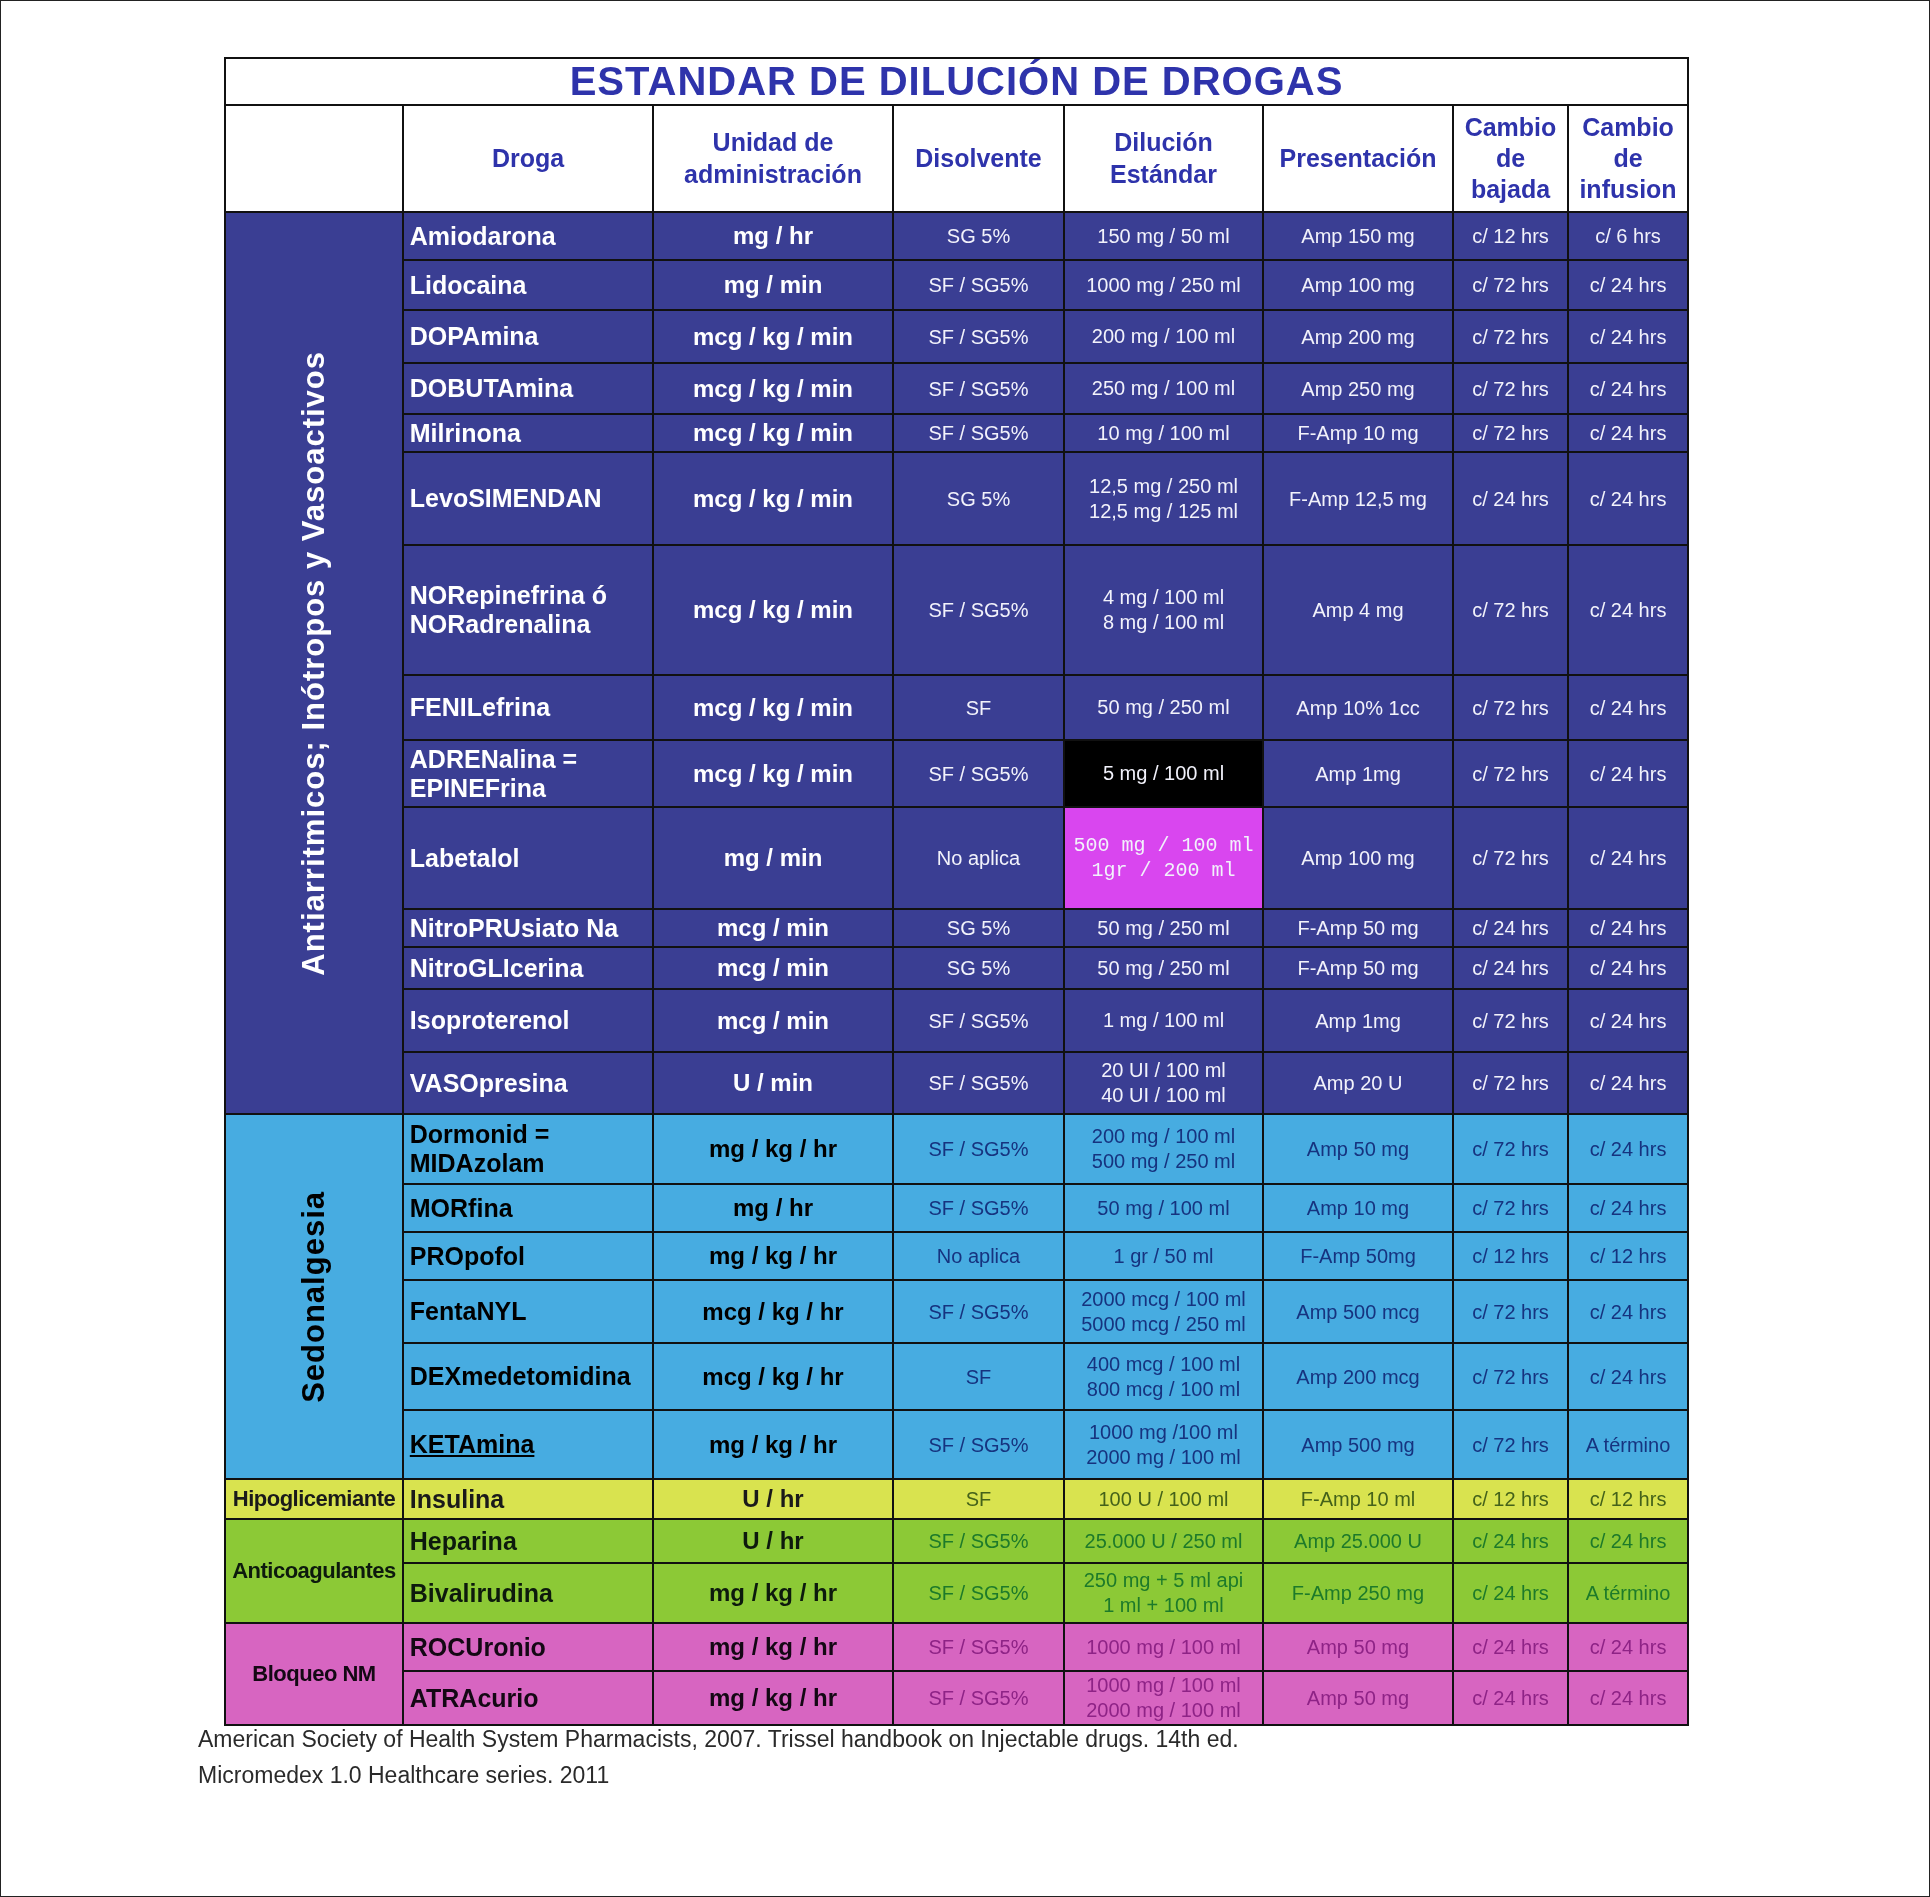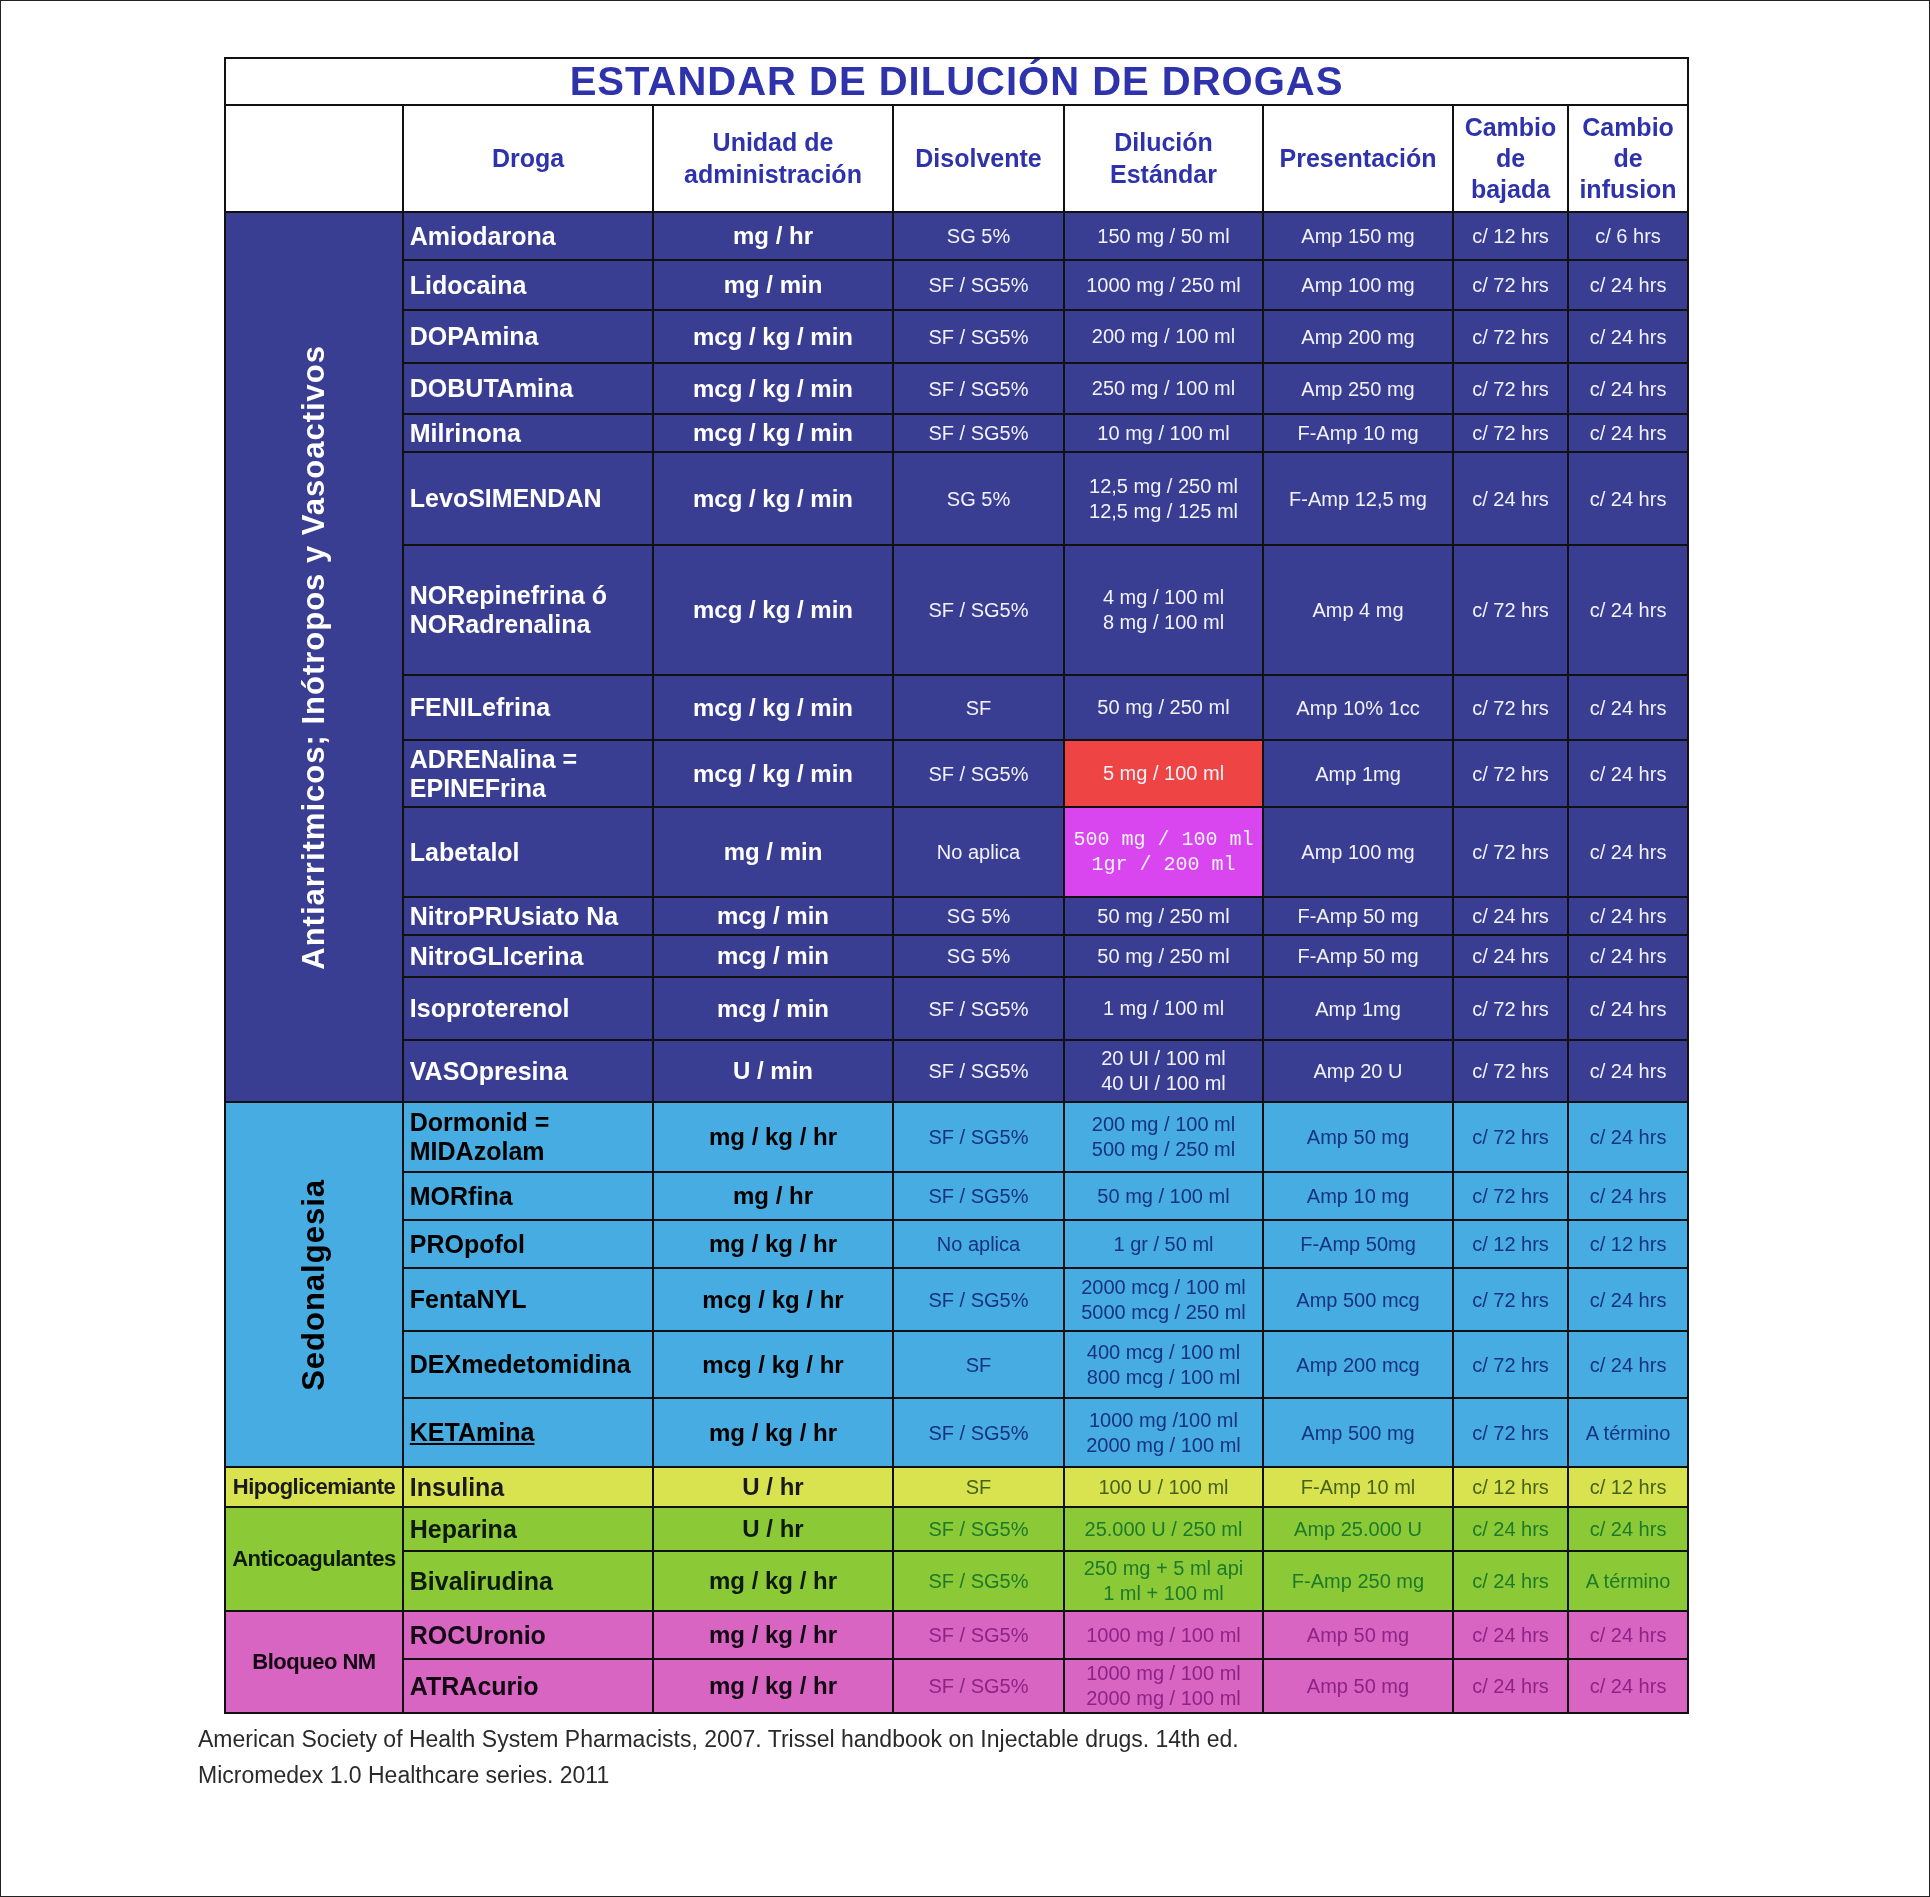--- a/index.html
+++ b/index.html
@@ -214,30 +214,30 @@
             </div>
           </td>
           <td class="val-cell" style="background: rgb(58, 62, 147); color: rgb(242, 242, 251);">Amp 10% 1cc</td>
           <td class="val-cell" style="background: rgb(58, 62, 147); color: rgb(242, 242, 251);">c/ 72 hrs</td>
           <td class="val-cell" style="background: rgb(58, 62, 147); color: rgb(242, 242, 251);">c/ 24 hrs</td>
         </tr>
         <tr style="height: 67px;">
           <td class="drug-cell" style="background: rgb(58, 62, 147); color: rgb(255, 255, 255);">ADRENalina = EPINEFrina</td>
           <td class="unit-cell" style="background: rgb(58, 62, 147); color: rgb(255, 255, 255);">mcg / kg / min</td>
           <td class="val-cell" style="background: rgb(58, 62, 147); color: rgb(242, 242, 251);">SF / SG5%</td>
-          <td class="dil-cell" style="background: #ef4444; color: rgb(242, 242, 251);">
+          <td class="dil-cell" style="background: #000000; color: rgb(242, 242, 251);">
             <div class="dil-wrap">
               <div>5 mg  / 100 ml</div>
             </div>
           </td>
           <td class="val-cell" style="background: rgb(58, 62, 147); color: rgb(242, 242, 251);">Amp 1mg</td>
           <td class="val-cell" style="background: rgb(58, 62, 147); color: rgb(242, 242, 251);">c/ 72 hrs</td>
           <td class="val-cell" style="background: rgb(58, 62, 147); color: rgb(242, 242, 251);">c/ 24 hrs</td>
         </tr>
-        <tr style="height: 90px;">
+        <tr style="height: 102px;">
           <td class="drug-cell" style="background: rgb(58, 62, 147); color: rgb(255, 255, 255);">Labetalol</td>
           <td class="unit-cell" style="background: rgb(58, 62, 147); color: rgb(255, 255, 255);">mg / min</td>
           <td class="val-cell" style="background: rgb(58, 62, 147); color: rgb(242, 242, 251);">No aplica</td>
           <td class="dil-cell" style="background: #d946ef; color: rgb(242, 242, 251); font-family: Liberation Mono, monospace;">
             <div class="dil-wrap">
               <div>500 mg / 100 ml</div>
               <div>1gr / 200 ml</div>
             </div>
           </td>
           <td class="val-cell" style="background: rgb(58, 62, 147); color: rgb(242, 242, 251);">Amp 100 mg</td>

